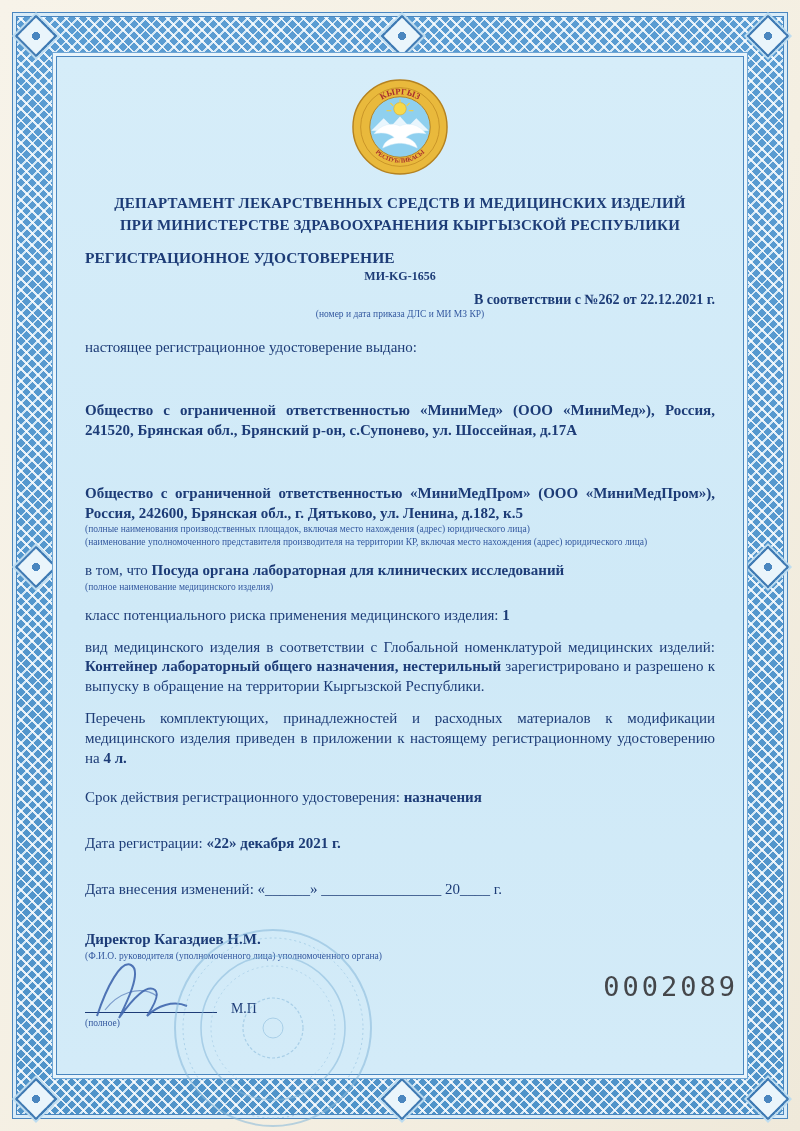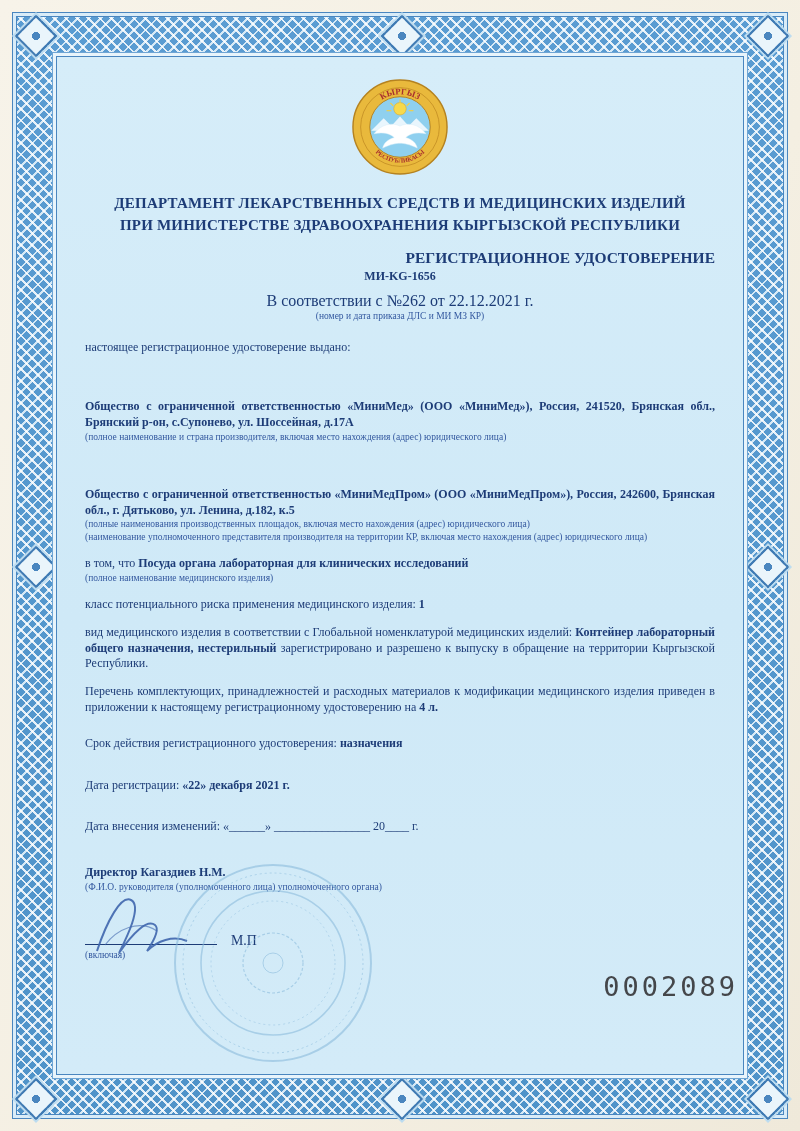--- a/index.html
+++ b/index.html
@@ -30,27 +30,27 @@
     position:absolute;width:26px;height:26px;transform:rotate(45deg);
     background:radial-gradient(circle at 50% 50%, #4a86bf 0 4px, #eaf5fb 4px);
     border:2px solid #3f7ab3;box-shadow:0 0 0 2px #bcdcf0;
   }
   .content{position:relative;padding:20px 28px 0;}
   .emblem-wrap{width:96px;margin:2px auto 0;display:block;}
   .dept-title{
     margin:14px auto 0;max-width:600px;text-align:center;
     font-weight:bold;font-size:15px;line-height:1.45;letter-spacing:.2px;
   }
-  .doc-title{margin:12px auto 0;text-align:right;font-weight:bold;font-size:15.5px;}
+  .doc-title{margin:12px auto 0;text-align:left;font-weight:bold;font-size:15.5px;}
   .doc-number{margin:2px auto 8px;text-align:center;font-weight:bold;font-size:12px;}
-  .order-line{margin:4px auto 0;text-align:center;font-size:16px;}
+  .order-line{margin:4px auto 0;text-align:right;font-size:14px;font-weight:bold;}
   .note{font-size:9.5px;color:#33589f;margin:1px 0 0;line-height:1.25;}
   .note.center{text-align:center;}
   p{margin:0;}
-  .para{font-size:12px;line-height:1.32;margin:12px 0 0;}
+  .para{font-size:15px;line-height:1.32;margin:12px 0 0;}
   .just{text-align:justify;}
   .b{font-weight:bold;margin-top:43px;}
   .mt-lg{margin-top:20px;}
   .mt-xl{margin-top:26px;}
   .sign-block{position:relative;margin-top:30px;}
   .blank-line{display:inline-block;width:132px;border-bottom:1.3px solid #1d3c77;height:1em;}
   .mp-label{font-size:13.8px;margin-left:14px;}
   .sig-row{margin-top:36px;font-size:13.8px;}
   .sig-svg{position:absolute;left:2px;top:14px;pointer-events:none;}
   .stamp-svg{position:absolute;left:84px;top:-6px;opacity:.55;pointer-events:none;}
@@ -110,21 +110,20 @@
 
       <div class="dept-title">ДЕПАРТАМЕНТ ЛЕКАРСТВЕННЫХ СРЕДСТВ И МЕДИЦИНСКИХ ИЗДЕЛИЙ ПРИ МИНИСТЕРСТВЕ ЗДРАВООХРАНЕНИЯ КЫРГЫЗСКОЙ РЕСПУБЛИКИ</div>
       <div class="doc-title">РЕГИСТРАЦИОННОЕ УДОСТОВЕРЕНИЕ</div>
       <div class="doc-number">МИ-KG-1656</div>
       <div class="order-line">В соответствии с №262 от 22.12.2021 г.</div>
       <div class="note center">(номер и дата приказа ДЛС и МИ МЗ КР)</div>
 
       <p class="para" style="margin-top:18px;">настоящее регистрационное удостоверение выдано:</p>
 
       <p class="para b just">Общество с ограниченной ответственностью «МиниМед» (ООО «МиниМед»), Россия, 241520, Брянская обл., Брянский р-он, с.Супонево, ул. Шоссейная, д.17А</p>
-      <p class="note">(полное наименование и страна производителя, включая место нахождения (адрес) юридического лица)</p>
 
       <p class="para b just">Общество с ограниченной ответственностью «МиниМедПром» (ООО «МиниМедПром»), Россия, 242600, Брянская обл., г. Дятьково, ул. Ленина, д.182, к.5</p>
       <p class="note">(полные наименования производственных площадок, включая место нахождения (адрес) юридического лица)</p>
 
       <p class="note">(наименование уполномоченного представителя производителя на территории КР, включая место нахождения (адрес) юридического лица)</p>
 
       <p class="para"><span>в том, что </span><span class="b">Посуда органа лабораторная для клинических исследований</span></p>
       <p class="note">(полное наименование медицинского изделия)</p>
 
       <p class="para"><span>класс потенциального риска применения медицинского изделия: </span><span class="b">1</span></p>
@@ -152,20 +151,20 @@
         <svg class="stamp-svg" width="208" height="208" viewBox="0 0 208 208">
           <circle cx="104" cy="104" r="98" fill="none" stroke="#86b8da" stroke-width="2"></circle>
           <circle cx="104" cy="104" r="90" fill="none" stroke="#86b8da" stroke-width="1" stroke-dasharray="2 3"></circle>
           <circle cx="104" cy="104" r="72" fill="none" stroke="#86b8da" stroke-width="1.6"></circle>
           <circle cx="104" cy="104" r="62" fill="none" stroke="#86b8da" stroke-width="0.8" stroke-dasharray="2 3"></circle>
           <circle cx="104" cy="104" r="30" fill="none" stroke="#86b8da" stroke-width="1.2" stroke-dasharray="3 2"></circle>
           <circle cx="104" cy="104" r="10" fill="none" stroke="#86b8da" stroke-width="1"></circle>
         </svg>
 
         <p class="sig-row"><span class="blank-line"></span><span class="mp-label">М.П</span></p>
-        <p class="note">(включая)</p>
+        <p class="note">(полное)</p>
       </div>
 
     </div>
   </div>
 
   <div class="serial">0002089</div>
 </div>
 
 </body></html>

